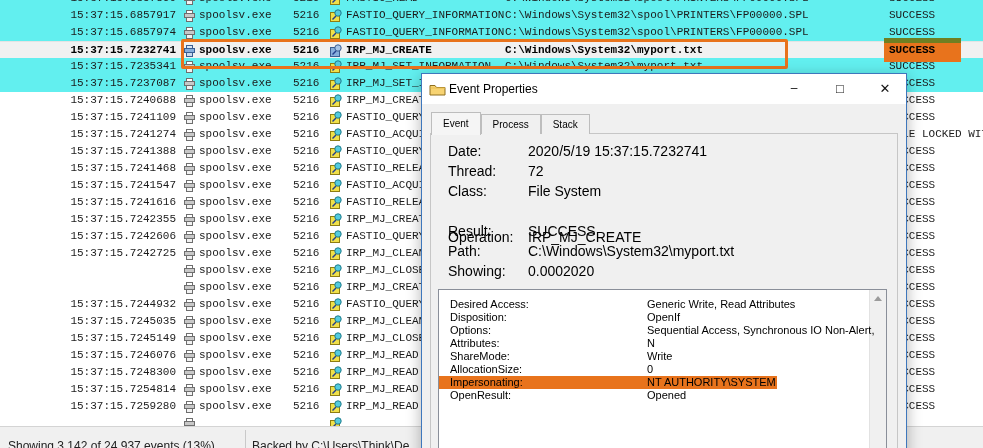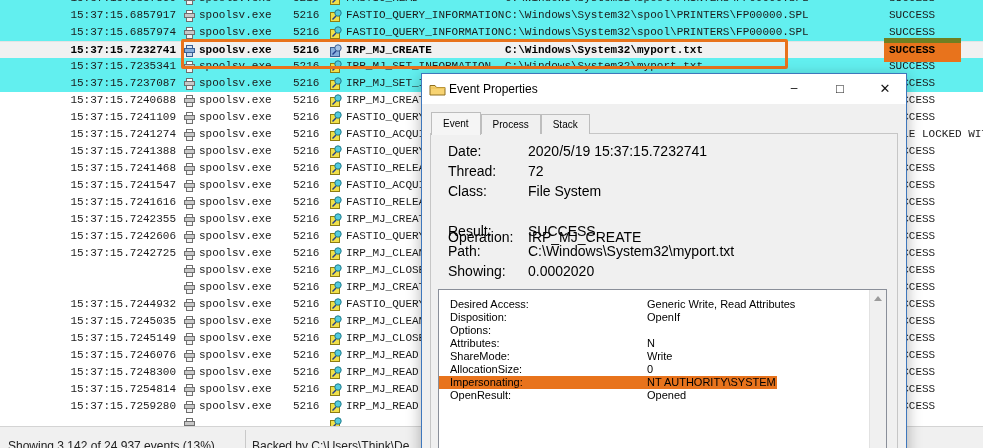--- a/index.html
+++ b/index.html
@@ -377,20 +377,21 @@
       <div class="arow" style="top: 21px;">
             <span class="a-label">Disposition:</span>
             <span class="a-value">OpenIf</span>
           </div>
           <div class="arow" style="top: 8px;">
             <span class="a-label">Desired Access:</span>
             <span class="a-value">Generic Write, Read Attributes</span>
           </div>
           <div class="arow" style="top: 34px;">
             <span class="a-label">Options:</span>
+            <span class="a-value">Sequential Access, Synchronous IO Non-Alert,</span>
           </div>
           <div class="arow" style="top: 47px;">
             <span class="a-label">Attributes:</span>
             <span class="a-value">N</span>
           </div>
           <div class="arow" style="top: 60px;">
             <span class="a-label">ShareMode:</span>
             <span class="a-value">Write</span>
           </div>
           <div class="arow" style="top: 73px;">

